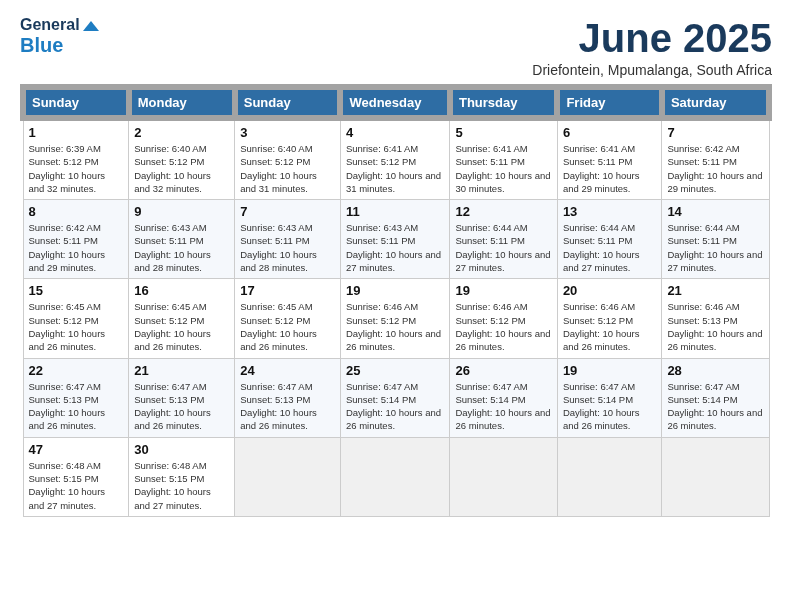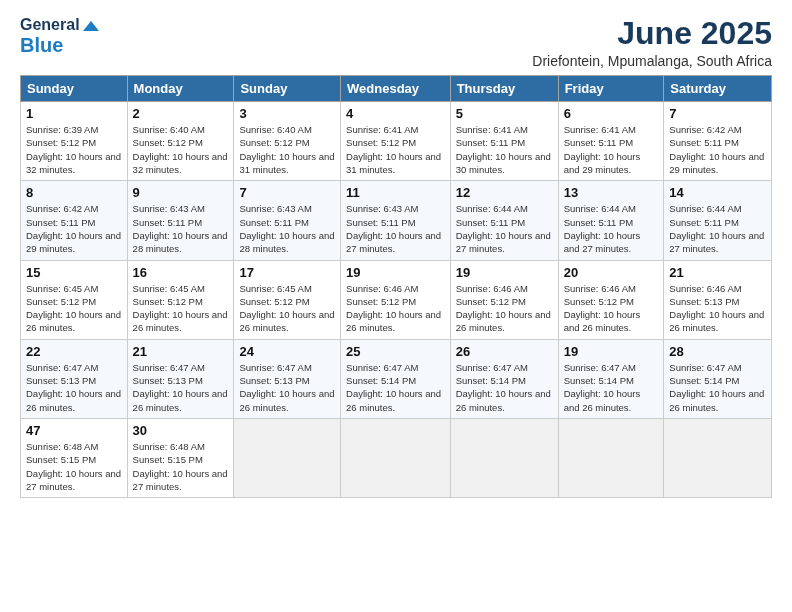--- a/index.html
+++ b/index.html
@@ -23,21 +23,21 @@
     }
     .logo {
       display: flex;
       align-items: center;
       gap: 4px;
     }
     .title-block {
       text-align: right;
     }
     .month-title {
-      font-size: 32px;
+      font-size: 40px;
       font-weight: bold;
       color: #1a3a5c;
       line-height: 1.1;
     }
     .location {
       font-size: 14px;
       color: #333;
       margin-top: 2px;
     }
     .calendar {
@@ -45,21 +45,21 @@
       border-collapse: collapse;
       margin-top: 6px;
     }
     .calendar th {
       background: #2e6da4;
       color: #fff;
       font-size: 13px;
       font-weight: bold;
       padding: 5px 6px;
       text-align: left;
-      border: 1px solid #a3a3a3;
+      border: 6px solid #a3a3a3;
     }
     .calendar td {
       border: 1px solid #ccc;
       vertical-align: top;
       padding: 4px 5px;
       width: 113px;
       min-height: 70px;
       font-size: 10px;
       color: #333;
       background: #fff;

